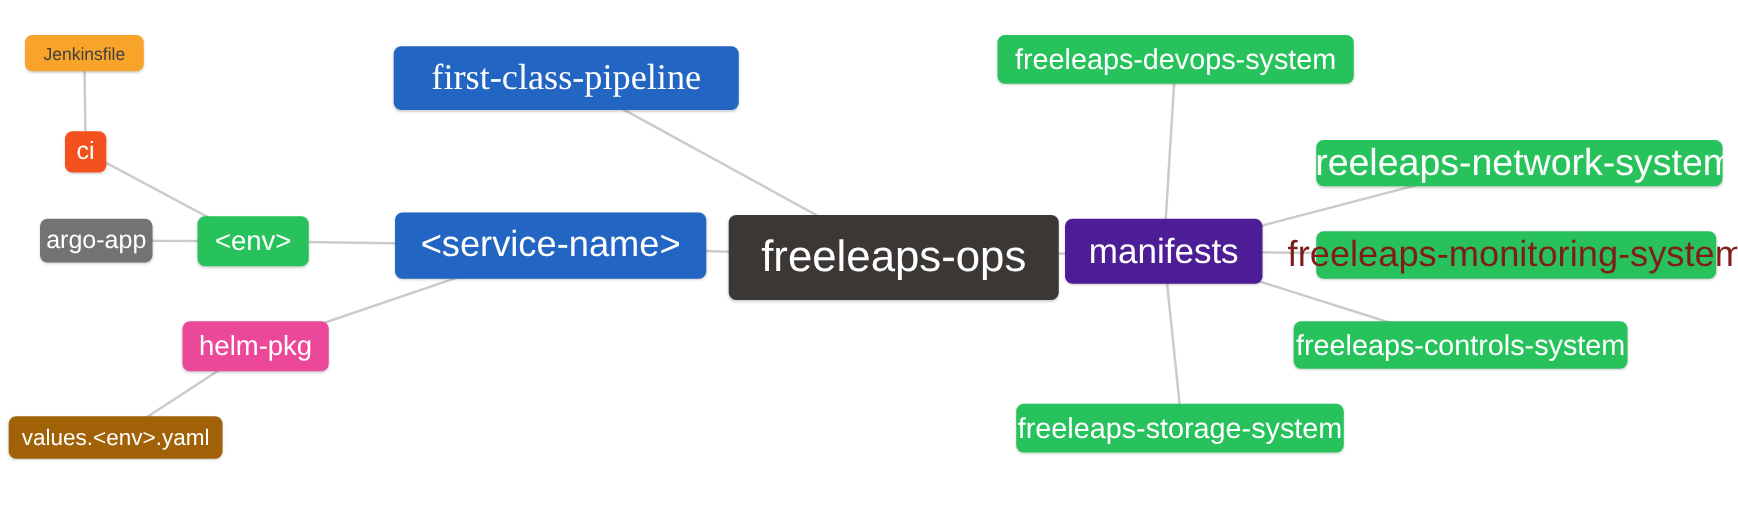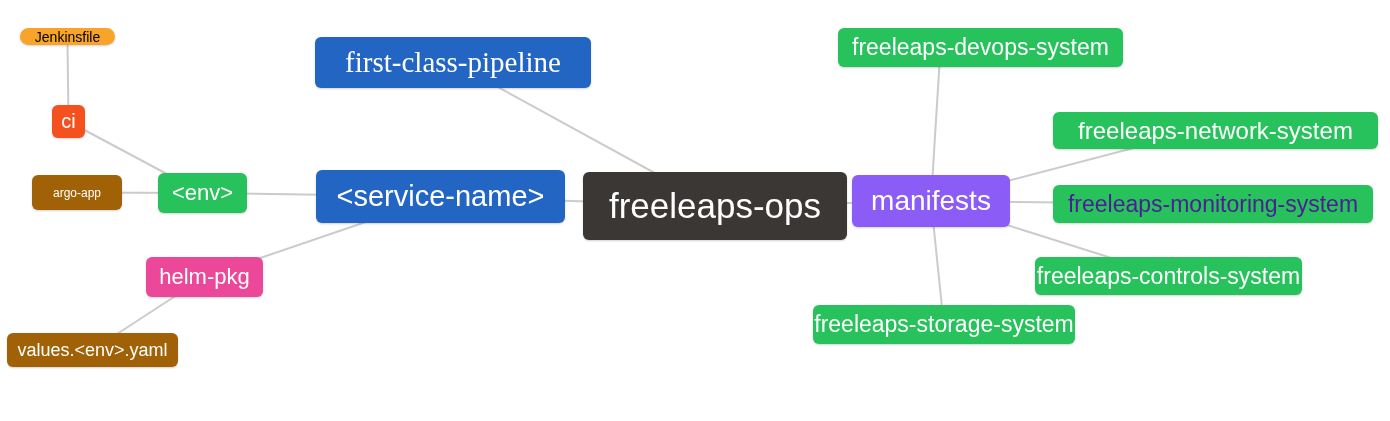--- a/index.html
+++ b/index.html
@@ -49,28 +49,28 @@
       <line x1="92.5" y1="350" x2="204.5" y2="277" stroke="#CBCBCB" stroke-width="2"></line>
       <line x1="440.5" y1="196.5" x2="715" y2="206" stroke="#CBCBCB" stroke-width="2"></line>
       <line x1="453" y1="62.5" x2="715" y2="206" stroke="#CBCBCB" stroke-width="2"></line>
       <line x1="715" y1="206" x2="931" y2="201" stroke="#CBCBCB" stroke-width="2"></line>
       <line x1="931" y1="201" x2="940.5" y2="47.5" stroke="#CBCBCB" stroke-width="2"></line>
       <line x1="931" y1="201" x2="1200.5" y2="130.5" stroke="#CBCBCB" stroke-width="2"></line>
       <line x1="931" y1="201" x2="1213" y2="204" stroke="#CBCBCB" stroke-width="2"></line>
       <line x1="931" y1="201" x2="1168.5" y2="276" stroke="#CBCBCB" stroke-width="2"></line>
       <line x1="931" y1="201" x2="944" y2="326.5" stroke="#CBCBCB" stroke-width="2"></line>
     </svg>
-<div class="node" style="left: 20px; top: 28px; width: 95px; height: 17px; background: rgb(248, 164, 43); font-size: 14px; color: #000000; border-radius: 11px;">Jenkinsfile</div>
+<div class="node" style="left: 20px; top: 28px; width: 95px; height: 29px; background: rgb(248, 164, 43); font-size: 14px; color: #404040;">Jenkinsfile</div>
     <div class="node" style="left: 52px; top: 105px; width: 33px; height: 33px; background: rgb(244, 81, 30); font-size: 20px; color: rgb(255, 255, 255);">ci</div>
-    <div class="node" style="left: 32px; top: 175px; width: 90px; height: 35px; background: #a16207; font-size: 12px; color: rgb(255, 255, 255);">argo-app</div>
+    <div class="node" style="left: 32px; top: 175px; width: 90px; height: 35px; background: #737373; font-size: 20px; color: rgb(255, 255, 255);">argo-app</div>
     <div class="node" style="left: 158px; top: 173px; width: 89px; height: 40px; background: rgb(39, 194, 91); font-size: 22px; color: rgb(255, 255, 255);">&lt;env&gt;</div>
     <div class="node" style="left: 315px; top: 37px; width: 276px; height: 51px; background: rgb(35, 101, 194); font-size: 29px; color: rgb(255, 255, 255); font-family: Liberation Serif, serif;">first-class-pipeline</div>
     <div class="node" style="left: 316px; top: 170px; width: 249px; height: 53px; background: rgb(35, 101, 194); font-size: 29px; color: rgb(255, 255, 255);">&lt;service-name&gt;</div>
     <div class="node" style="left: 583px; top: 172px; width: 264px; height: 68px; background: rgb(59, 55, 53); font-size: 35px; color: rgb(255, 255, 255);">freeleaps-ops</div>
-    <div class="node" style="left: 852px; top: 175px; width: 158px; height: 52px; background: #8b5cf6; font-size: 28px; color: rgb(255, 255, 255);">manifests</div>
-    <div class="node" style="left: 798px; top: 28px; width: 285px; height: 39px; background: rgb(39, 194, 91); font-size: 23px; color: rgb(255, 255, 255); margin-left: 40px;">freeleaps-devops-system</div>
-    <div class="node" style="left: 1053px; top: 112px; width: 325px; height: 37px; background: rgb(39, 194, 91); font-size: 24px; color: rgb(255, 255, 255);">freeleaps-network-system</div>
-    <div class="node" style="left: 1053px; top: 185px; width: 320px; height: 38px; background: rgb(39, 194, 91); font-size: 23px; color: #4c1d95;">freeleaps-monitoring-system</div>
+    <div class="node" style="left: 852px; top: 175px; width: 158px; height: 52px; background: #4c1d95; font-size: 28px; color: rgb(255, 255, 255);">manifests</div>
+    <div class="node" style="left: 798px; top: 28px; width: 285px; height: 39px; background: rgb(39, 194, 91); font-size: 23px; color: rgb(255, 255, 255);">freeleaps-devops-system</div>
+    <div class="node" style="left: 1053px; top: 112px; width: 325px; height: 37px; background: rgb(39, 194, 91); font-size: 30px; color: rgb(255, 255, 255);">freeleaps-network-system</div>
+    <div class="node" style="left: 1053px; top: 185px; width: 320px; height: 38px; background: rgb(39, 194, 91); font-size: 29px; color: #7f1d1d;">freeleaps-monitoring-system</div>
     <div class="node" style="left: 1035px; top: 257px; width: 267px; height: 38px; background: rgb(39, 194, 91); font-size: 23px; color: rgb(255, 255, 255);">freeleaps-controls-system</div>
-    <div class="node" style="left: 813px; top: 305px; width: 262px; height: 39px; background: rgb(39, 194, 91); font-size: 23px; color: rgb(255, 255, 255);">freeleaps-storage-system</div>
+    <div class="node" style="left: 813px; top: 323px; width: 262px; height: 39px; background: rgb(39, 194, 91); font-size: 23px; color: rgb(255, 255, 255);">freeleaps-storage-system</div>
     <div class="node" style="left: 146px; top: 257px; width: 117px; height: 40px; background: #ec4899; font-size: 22px; color: rgb(255, 255, 255);">helm-pkg</div>
     <div class="node" style="left: 7px; top: 333px; width: 171px; height: 34px; background: #a16207; font-size: 18px; color: rgb(255, 255, 255);">values.&lt;env&gt;.yaml</div>
   </div>
 
 </body></html>

